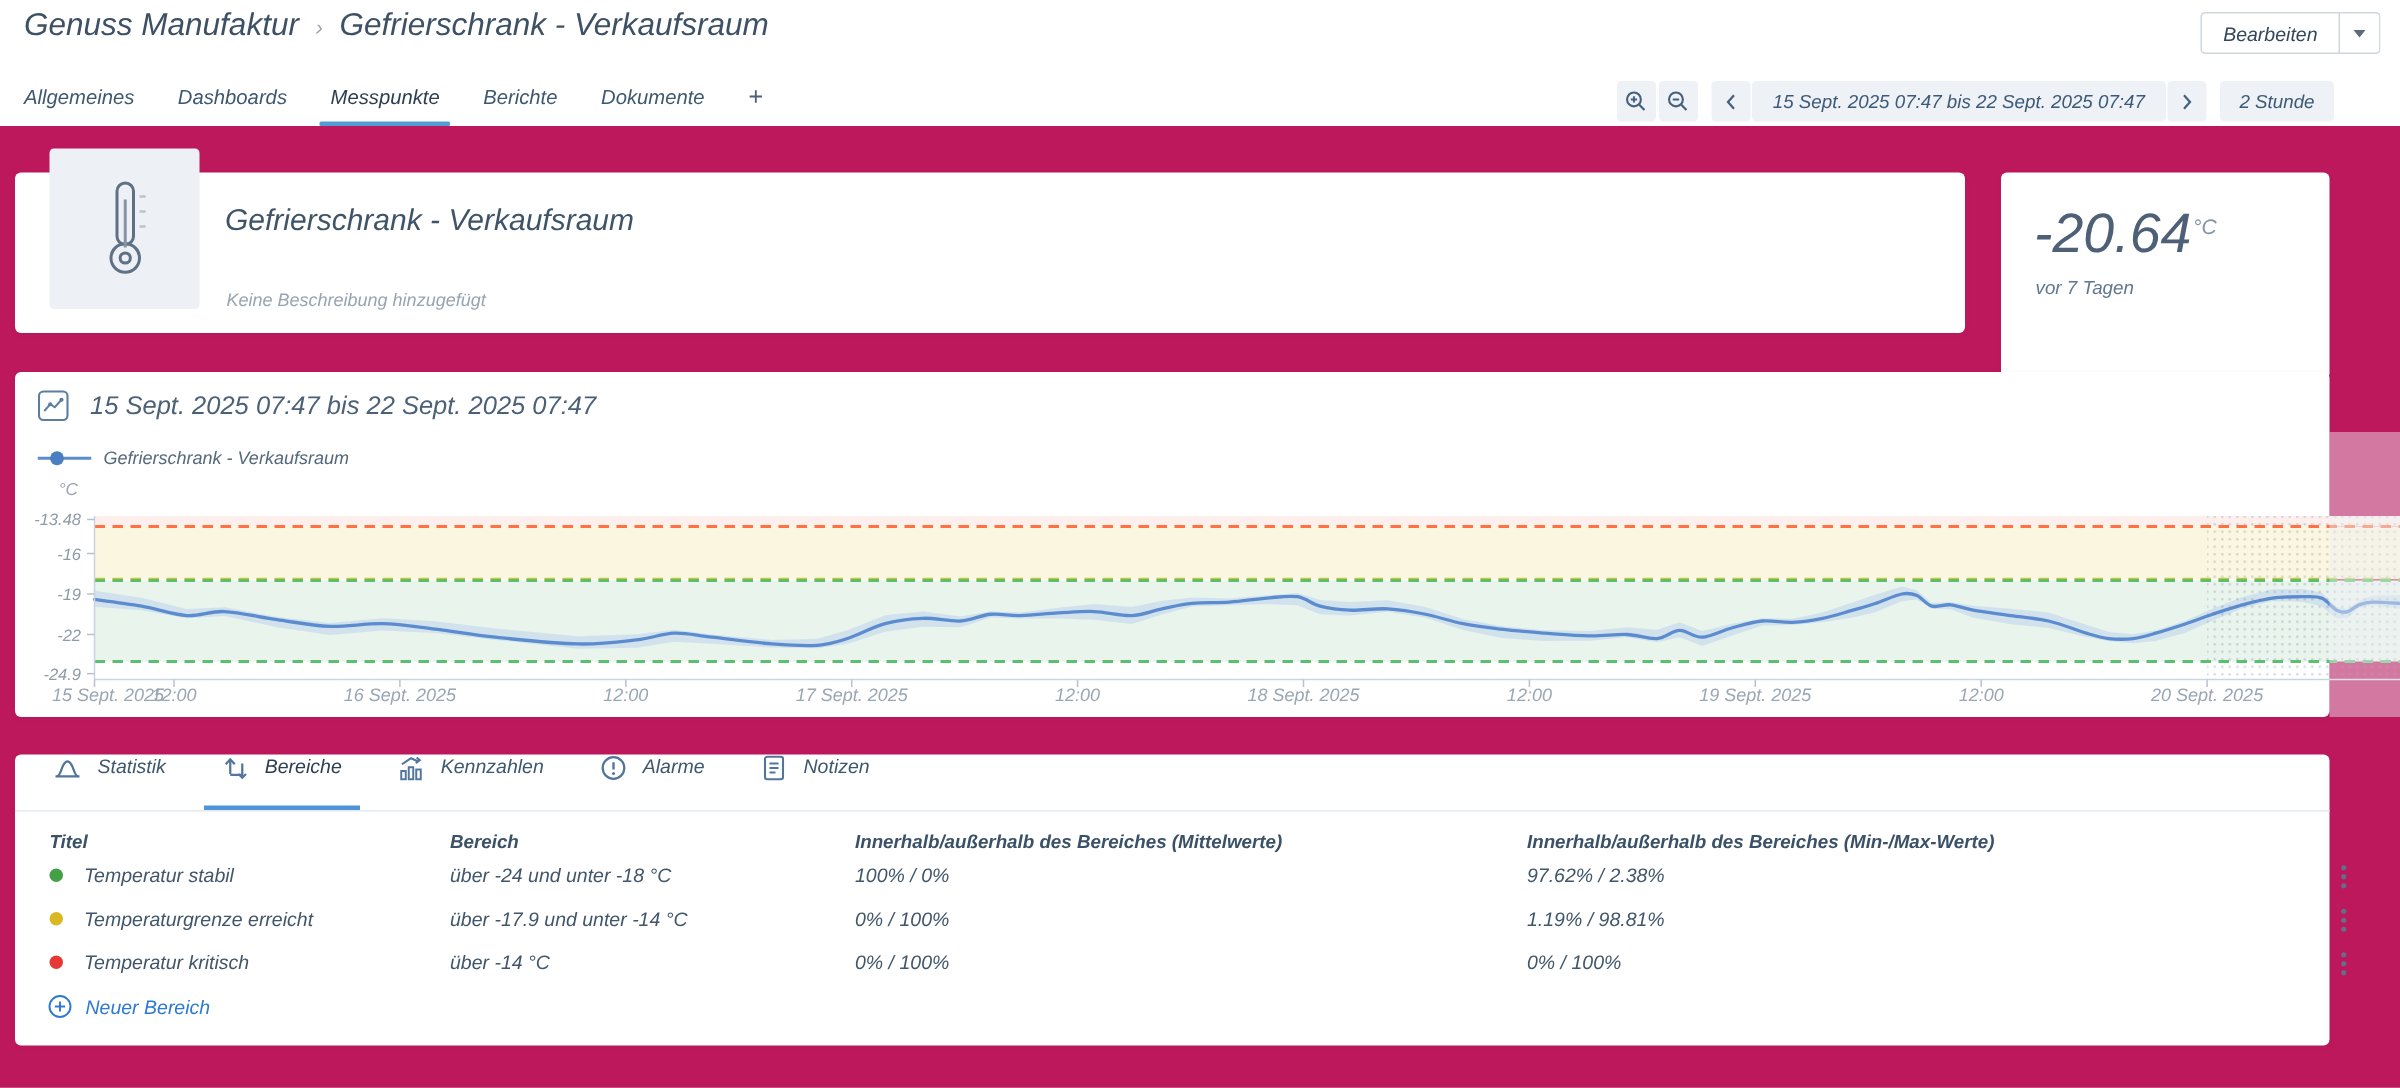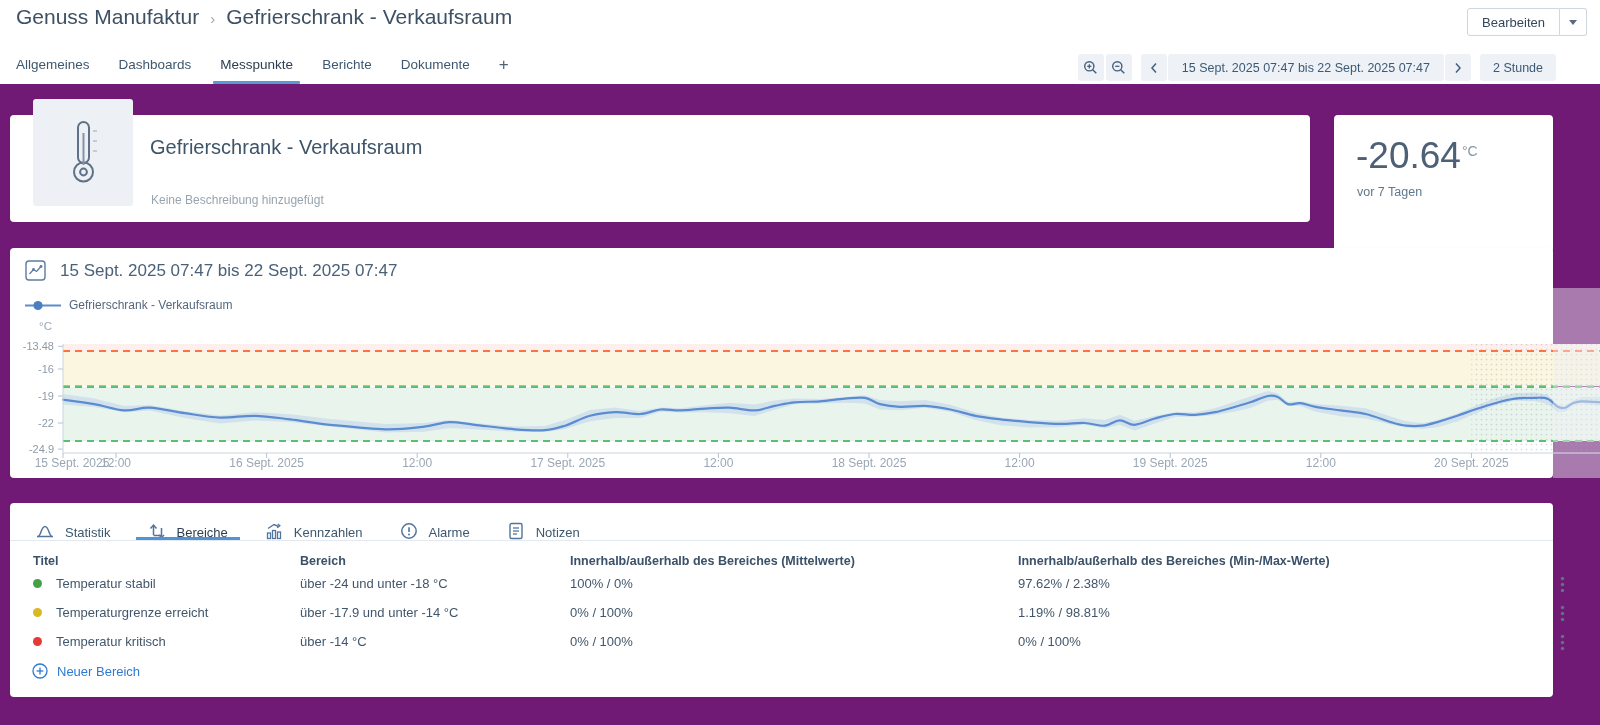--- a/index.html
+++ b/index.html
@@ -1,17 +1,17 @@
 <!DOCTYPE html>
 <html><head>
 <meta charset="utf-8">
 <style>
   html,body{margin:0;padding:0;}
   body{background:#edf0f4;font-family:"Liberation Sans",sans-serif;}
-  .page{position:relative;width:1600px;height:725px;overflow:hidden;background:#701a75;color:#42566b;}
+  .page{position:relative;width:1600px;height:725px;overflow:hidden;background:#be185d;color:#42566b;font-style:italic;}
 
   
   .header{position:absolute;top:0;left:0;width:1600px;height:84px;background:#ffffff;}
   .breadcrumb{position:absolute;left:16px;top:5px;display:flex;align-items:center;gap:11px;
               font-size:21px;font-weight:300;color:#3e5164;}
   .crumb-sep{color:#9aa7b4;font-size:15px;margin-top:2px;}
   .edit-group{position:absolute;right:13px;top:8px;display:flex;height:28px;}
   .edit-main{border:1px solid #cfd6de;border-right:1px solid #cfd6de;border-radius:3px 0 0 3px;background:#fff;
              font-size:13px;color:#33475b;padding:0 14px;display:flex;align-items:center;cursor:pointer;}
   .edit-caret{border:1px solid #cfd6de;border-left:none;border-radius:0 3px 3px 0;width:26px;
@@ -48,21 +48,21 @@
   .value-age{position:absolute;left:23px;top:70px;font-size:12.5px;color:#5f7890;}
 
   #chartCard{left:10px;top:248px;width:1543px;height:230px;}
   .chart-head{position:absolute;left:15px;top:12px;display:flex;gap:14px;align-items:center;}
   .chart-title{font-size:17px;font-weight:300;color:#4b6177;}
   .legend{position:absolute;left:15px;top:50px;display:flex;align-items:center;gap:8px;font-size:12px;color:#55687c;}
   svg.chart{position:absolute;left:0;top:0;overflow:visible;display:block;}
 
   #rangesCard{left:10px;top:503px;width:1543px;height:194px;}
   .sec-tabs{position:absolute;left:14px;top:0;height:37px;display:flex;align-items:center;gap:13px;}
-  .sec-tab{display:flex;align-items:flex-end;gap:11px;font-size:13px;color:#3d576e;height:37px;position:relative;
+  .sec-tab{display:flex;align-items:flex-start;gap:11px;font-size:13px;color:#3d576e;height:37px;position:relative;
            padding:0 12px;cursor:pointer;white-space:nowrap;}
   .sec-tab.active{color:#2c3f52;}
   .sec-tab.active::after{content:"";position:absolute;left:0;right:0;bottom:0;height:3px;background:#4f94d6;}
   .sec-divider{position:absolute;left:0;right:0;top:37px;height:1px;background:#e4e9ef;}
   .tbl-head{position:absolute;top:44px;left:0;right:0;height:24px;font-size:12.5px;font-weight:bold;color:#3a5168;}
   .tbl-rows{position:absolute;top:66px;left:0;right:0;}
   .tbl-row{position:relative;height:29px;font-size:13px;color:#42566b;}
   .cell{position:absolute;top:0;line-height:29px;white-space:nowrap;}
   .c1{left:23px;display:flex;align-items:center;gap:14px;height:29px;}
   .c2{left:290px;} .c3{left:560px;} .c4{left:1008px;}

